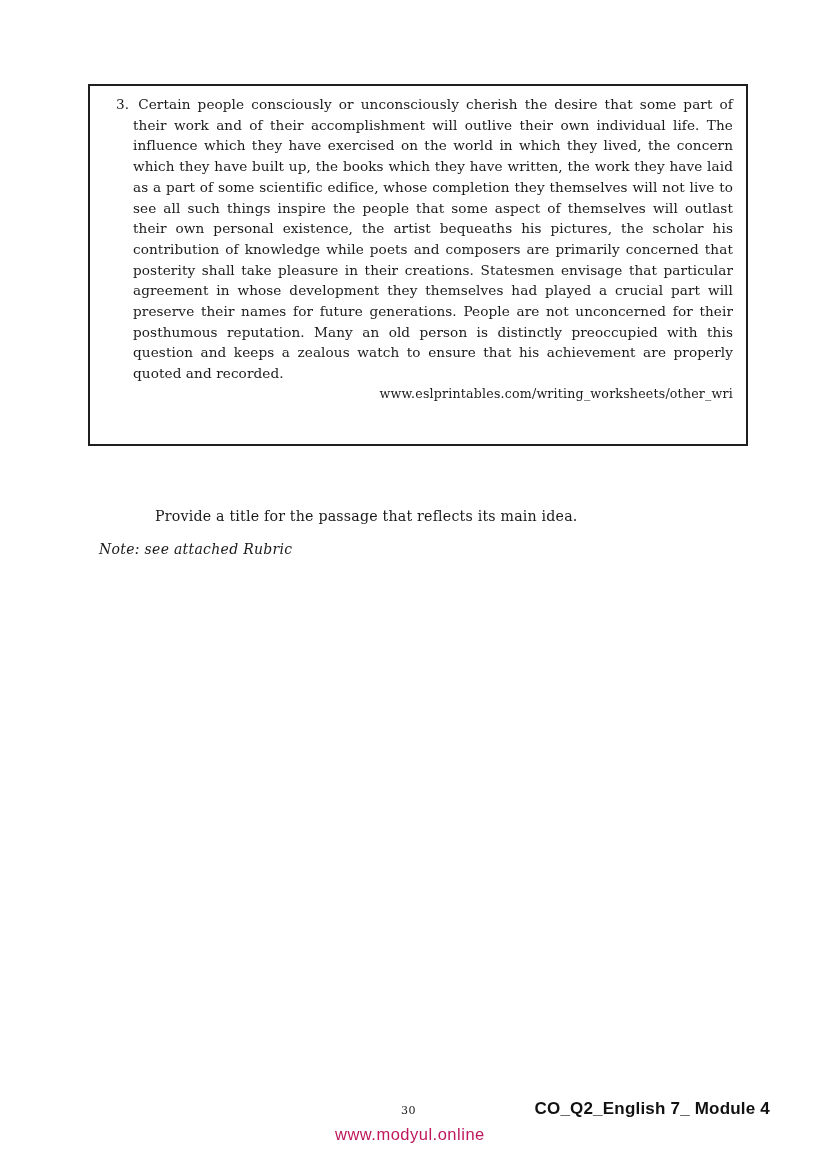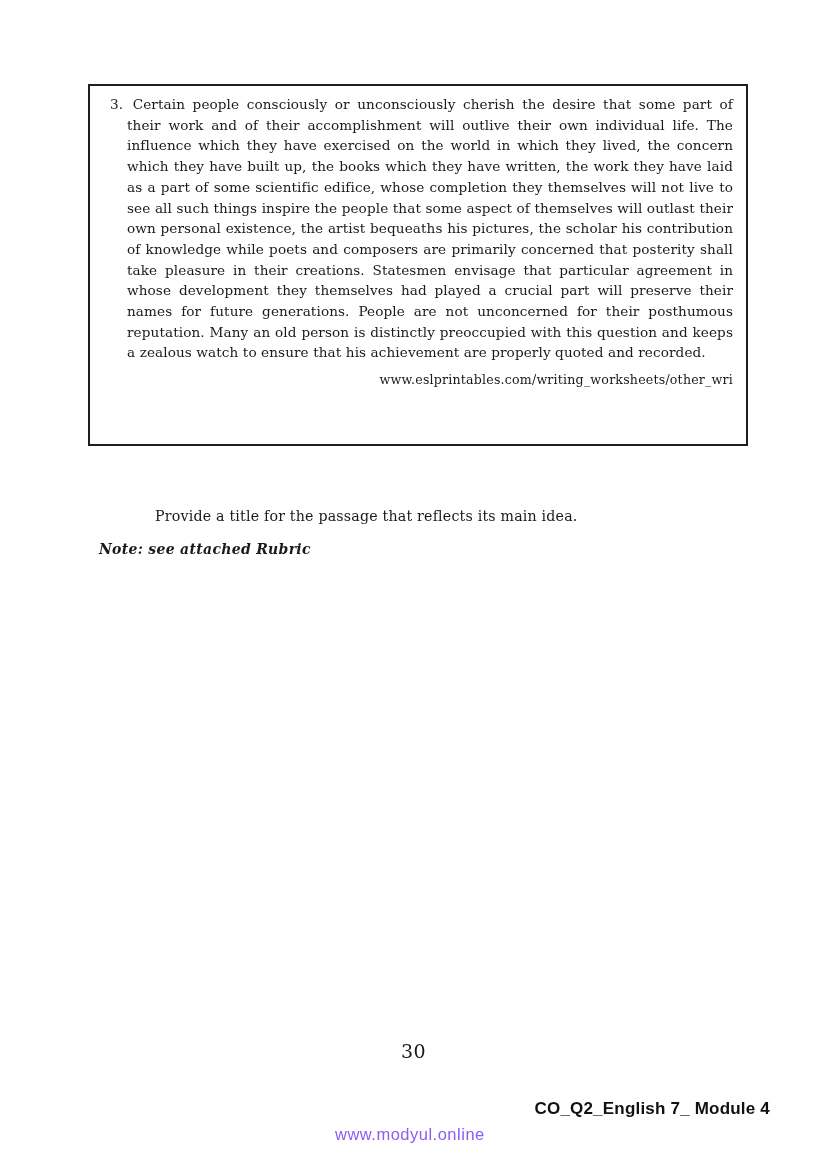--- a/index.html
+++ b/index.html
@@ -13,34 +13,33 @@
     color: #1a1a1a;
     overflow: hidden;
   }
   .passage-box {
     position: absolute;
     left: 88px;
     top: 84px;
     width: 660px;
     min-height: 362px;
     border: 2px solid #1f1f1f;
-    padding: 8px 13px 12px 20px;
+    padding: 8px 13px 12px 26px;
     background: #ffffff;
   }
   .passage {
     font-size: 13.6px;
     line-height: 20.7px;
     text-align: justify;
     padding-left: 17px;
     text-indent: -17px;
     letter-spacing: 0.1px;
   }
   .passage .item-number { margin-right: 2px; }
   .citation {
-    margin-top: 7px;
     text-align: right;
     font-size: 12.6px;
     line-height: 20px;
     letter-spacing: 0.2px;
   }
   .instructions {
     position: absolute;
     left: 150px;
     top: 474px;
     font-size: 14.2px;
@@ -49,46 +48,45 @@
     margin-top: 32px;
   }
   .instructions .line1 { padding-left: 5px; }
   .note {
     position: absolute;
     left: 99px;
     top: 541px;
     font-style: italic;
     font-size: 14px;
     letter-spacing: 0.3px;
-    font-weight: bold;
   }
   .page-number {
     position: absolute;
     left: 401px;
-    top: 1040px;
-    font-size: 19px;
+    top: 1104px;
+    font-size: 11px;
     letter-spacing: 0.5px;
   }
   .footer-title {
     position: absolute;
     right: 56px;
     top: 1099px;
     font-family: "Liberation Sans", sans-serif;
     font-weight: bold;
     font-size: 17px;
     letter-spacing: 0.2px;
     color: #111111;
   }
   .watermark {
     position: absolute;
     left: 335px;
     top: 1125px;
     font-family: "Liberation Sans", sans-serif;
     font-size: 16.5px;
-    color: #8b5cf6;
+    color: #be185d;
     letter-spacing: 0.5px;
   }
 </style>
 </head>
 <body>
 
 <div class="page">
 
   <div class="passage-box">
     <p class="passage"><span class="item-number">3.</span> <span>Certain people consciously or unconsciously cherish the desire that some part of their work and of their accomplishment will outlive their own individual life. The influence which they have exercised on the world in which they lived, the concern which they have built up, the books which they have written, the work they have laid as a part of some scientific edifice, whose completion they themselves will not live to see all such things inspire the people that some aspect of themselves will outlast their own personal existence, the artist bequeaths his pictures, the scholar his contribution of knowledge while poets and composers are primarily concerned that posterity shall take pleasure in their creations. Statesmen envisage that particular agreement in whose development they themselves had played a crucial part will preserve their names for future generations. People are not unconcerned for their posthumous reputation. Many an old person is distinctly preoccupied with this question and keeps a zealous watch to ensure that his achievement are properly quoted and recorded.</span></p>

